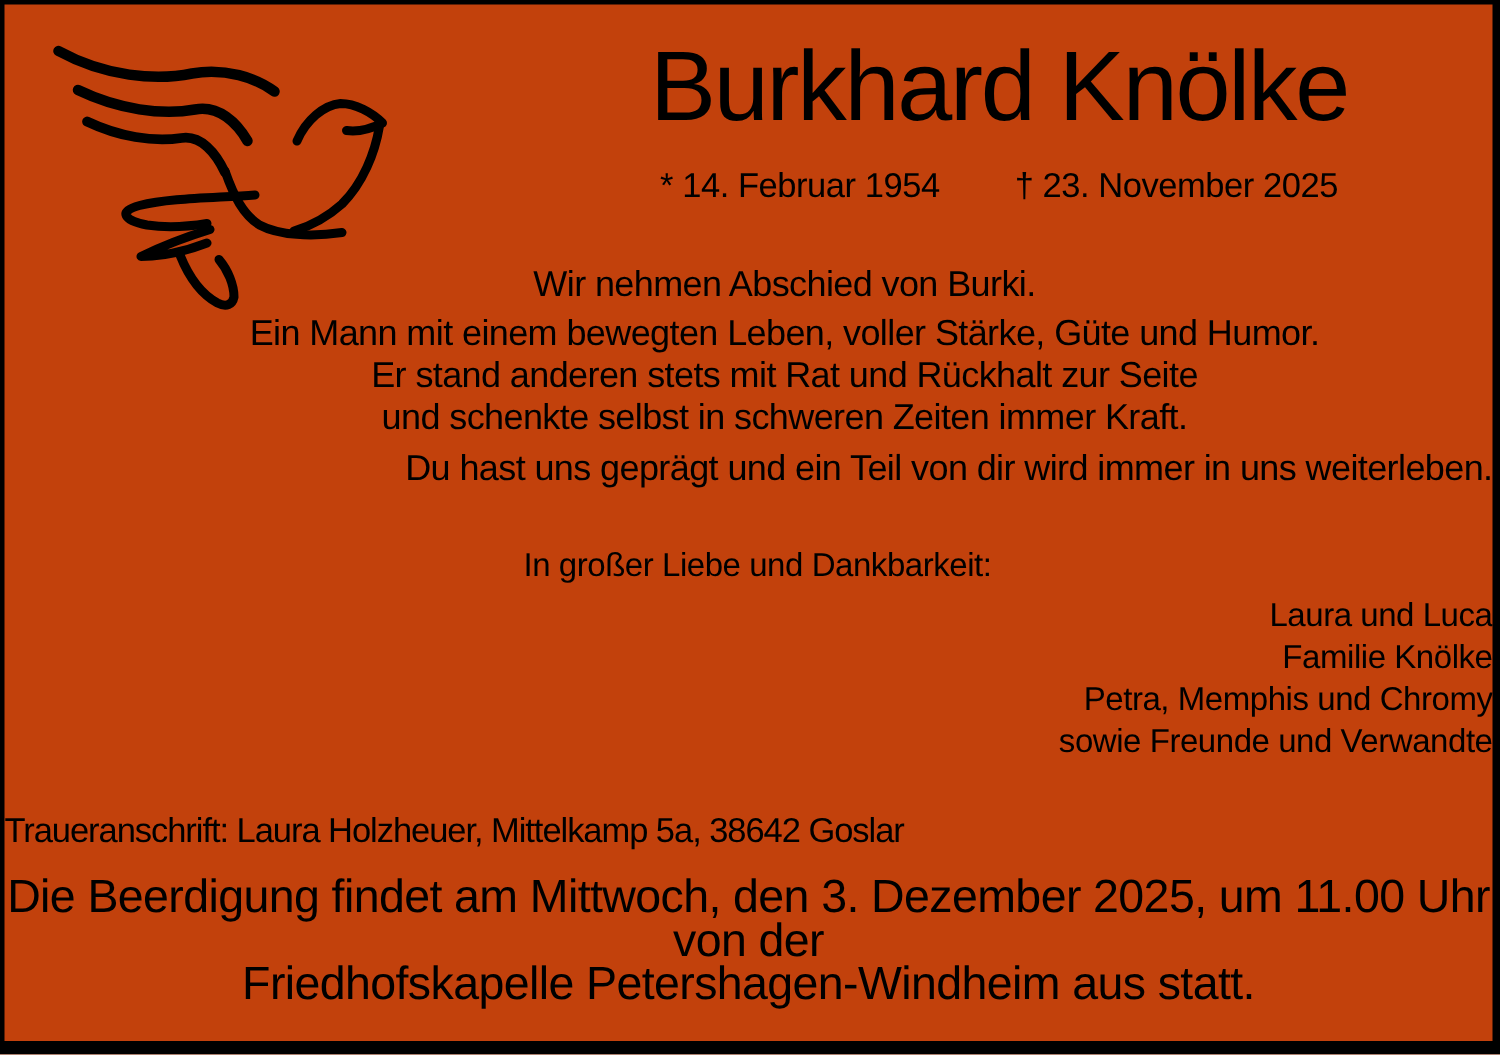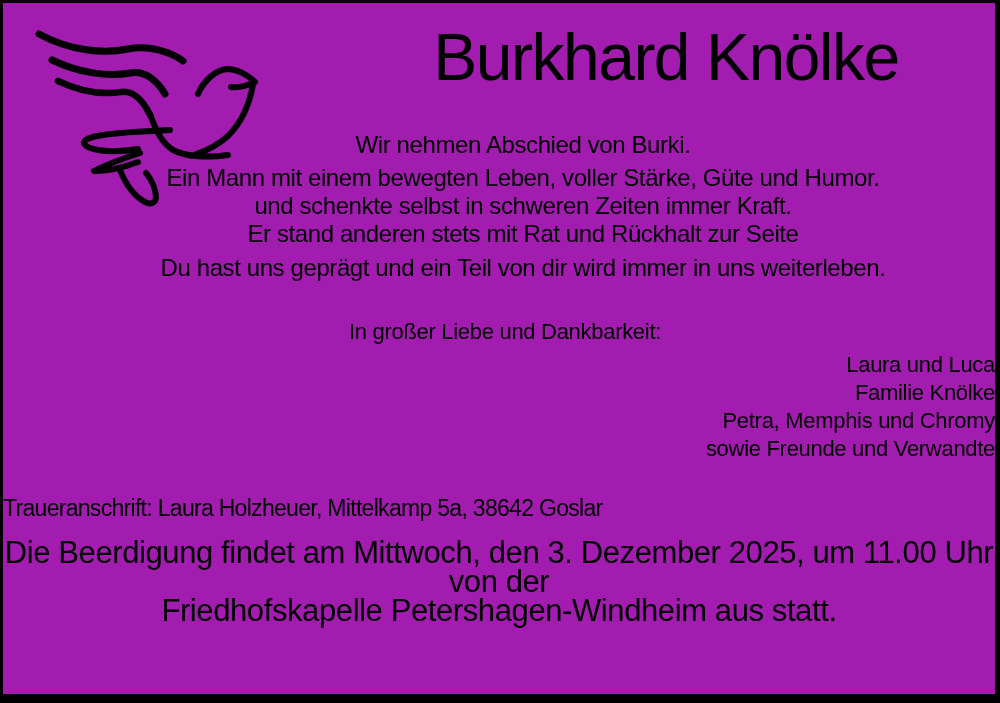--- a/index.html
+++ b/index.html
@@ -1,21 +1,21 @@
 <!DOCTYPE html>
 <html><head>
 <meta charset="utf-8">
 <style>
   html, body { margin: 0; padding: 0; background: #ffffff; }
   .page {
     position: relative;
     width: 1000px;
     height: 703px;
     box-sizing: border-box;
-    background: #a21caf;
+    background: #c2410c;
     border-style: solid;
     border-color: #000000;
     border-width: 3px 5px 9px 3px;
     overflow: hidden;
     font-family: "Liberation Sans", sans-serif;
     color: #000000;
   }
   .dove {
     position: absolute;
     left: 25px;
@@ -46,21 +46,21 @@
 
   .eulogy {
     margin-top: 39px;
     text-align: center;
     font-size: 24px;
     line-height: 28px;
     letter-spacing: -0.4px;
   }
   .eulogy .line { display: block; padding-left: 48px; }
   .eulogy .line:first-child { margin-bottom: 5px; }
-  .eulogy .line:last-child { margin-top: 6px; }
+  .eulogy .line:last-child { margin-top: 6px; text-align: right; }
 
   .dedication {
     margin-top: 38px;
     text-align: center;
     font-size: 22px;
     line-height: 24px;
     letter-spacing: -0.3px;
     margin-left: 12px;
   }
   .mourners {
@@ -108,27 +108,31 @@
 
         <path stroke-width="6" d="M142,108 C115,110 85,110 65,115 C50,119 55,125 70,128 C83,130 98,129 110,127"></path>
         <path stroke-width="6" d="M112,131 C96,136 78,143 66,149 C80,149 97,145 110,140"></path>
         <path stroke-width="6" d="M92,148 C98,163 106,174 117,180 C123,183 127,181 128,176 C128,168 124,158 118,151"></path>
       </g>
     </svg>
   </div>
 
   <div class="header">
     <div class="name">Burkhard Knölke</div>
+    <div class="dates">
+      <span class="date">* 14. Februar 1954</span>
+      <span class="date">† 23. November 2025</span>
+    </div>
   </div>
 
   <div class="eulogy">
     <span class="line">Wir nehmen Abschied von Burki.</span>
     <span class="line">Ein Mann mit einem bewegten Leben, voller Stärke, Güte und Humor.</span>
+    <span class="line">Er stand anderen stets mit Rat und Rückhalt zur Seite</span>
     <span class="line">und schenkte selbst in schweren Zeiten immer Kraft.</span>
-    <span class="line">Er stand anderen stets mit Rat und Rückhalt zur Seite</span>
     <span class="line">Du hast uns geprägt und ein Teil von dir wird immer in uns weiterleben.</span>
   </div>
 
   <div class="dedication">In großer Liebe und Dankbarkeit:</div>
 
   <div class="mourners">
     <span class="line">Laura und Luca</span>
     <span class="line">Familie Knölke</span>
     <span class="line">Petra, Memphis und Chromy</span>
     <span class="line">sowie Freunde und Verwandte</span>

